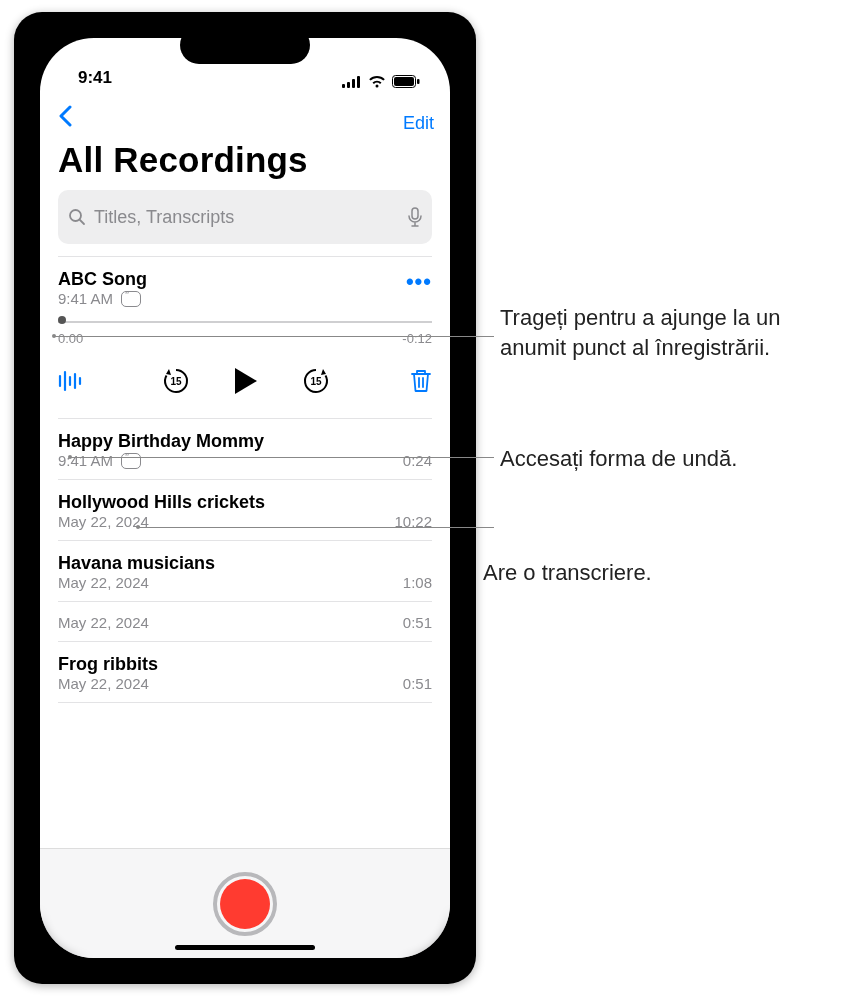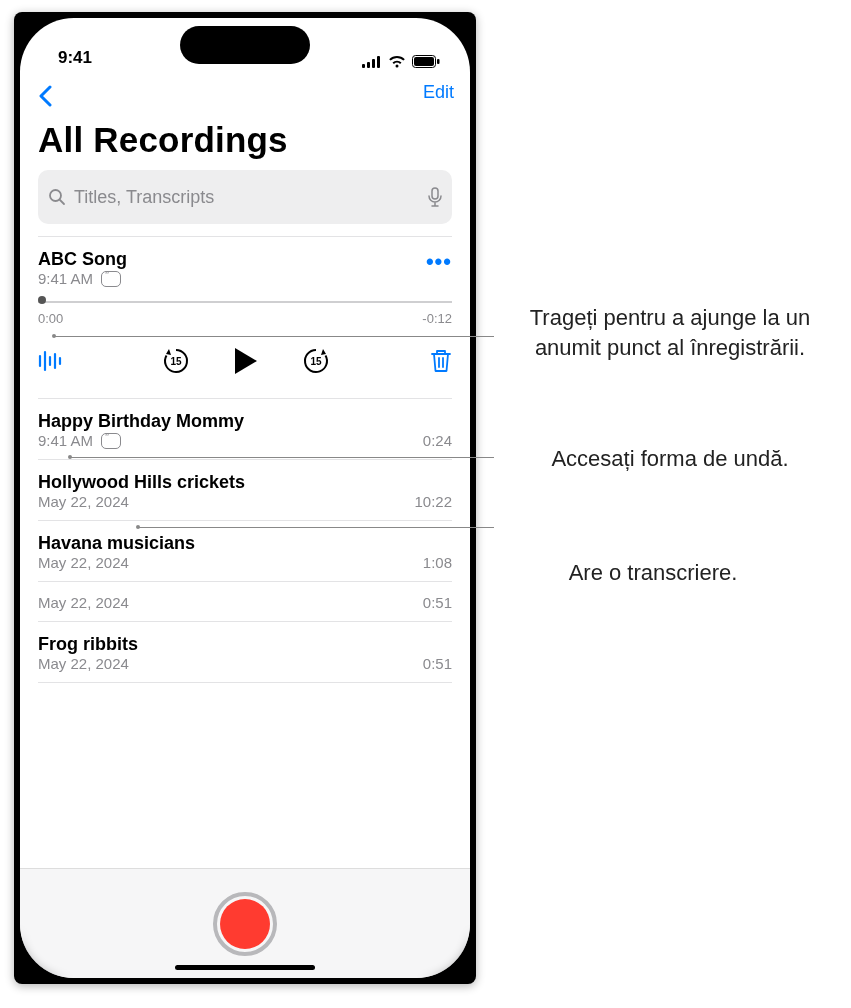--- a/index.html
+++ b/index.html
@@ -9,23 +9,23 @@
     width: 851px;
     height: 1008px;
     position: relative;
   }
   .phone {
     position: absolute;
     left: 14px;
     top: 12px;
     width: 462px;
     height: 972px;
-    border-radius: 8px;
+    border-radius: 28px;
     background: #000;
-    padding: 6px;
+    padding: 26px;
     box-shadow: 0 2px 10px rgba(0,0,0,0.3);
   }
   .screen {
     width: 100%;
     height: 100%;
     background: #fff;
     border-radius: 54px;
     overflow: hidden;
     position: relative;
     display: flex;
@@ -48,21 +48,21 @@
     align-items: flex-end;
     justify-content: space-between;
     padding: 0 30px 6px 38px;
     font-size: 17px;
     font-weight: 600;
   }
   .status-right { display: flex; align-items: center; gap: 6px; }
   .nav-bar {
     display: flex;
     justify-content: space-between;
-    align-items: flex-start;
+    align-items: flex-end;
     padding: 8px 16px 4px 12px;
   }
   .back-btn { color: #007aff; font-size: 28px; font-weight: 500; padding: 0 6px; }
   .edit-btn { color: #007aff; font-size: 18px; }
   .title-area { padding: 2px 18px 10px 18px; }
   .page-title { font-size: 35px; font-weight: 700; letter-spacing: 0.2px; }
   .search-bar {
     margin: 0 18px 12px 18px;
     background: #eeeeef;
     border-radius: 10px;
@@ -146,21 +146,20 @@
     width: 140px; height: 5px; background: #000; border-radius: 3px;
   }
   .peek-item { padding: 12px 0 0 0; }
 
   
   .annot {
     position: absolute;
     font-size: 22px;
     color: #222;
     line-height: 1.35;
-    text-align: center;
   }
   .lead {
     position: absolute;
     height: 1px;
     background: #888;
   }
   .lead-dot {
     position: absolute;
     width: 4px; height: 4px; background: #888; border-radius: 50%;
   }

